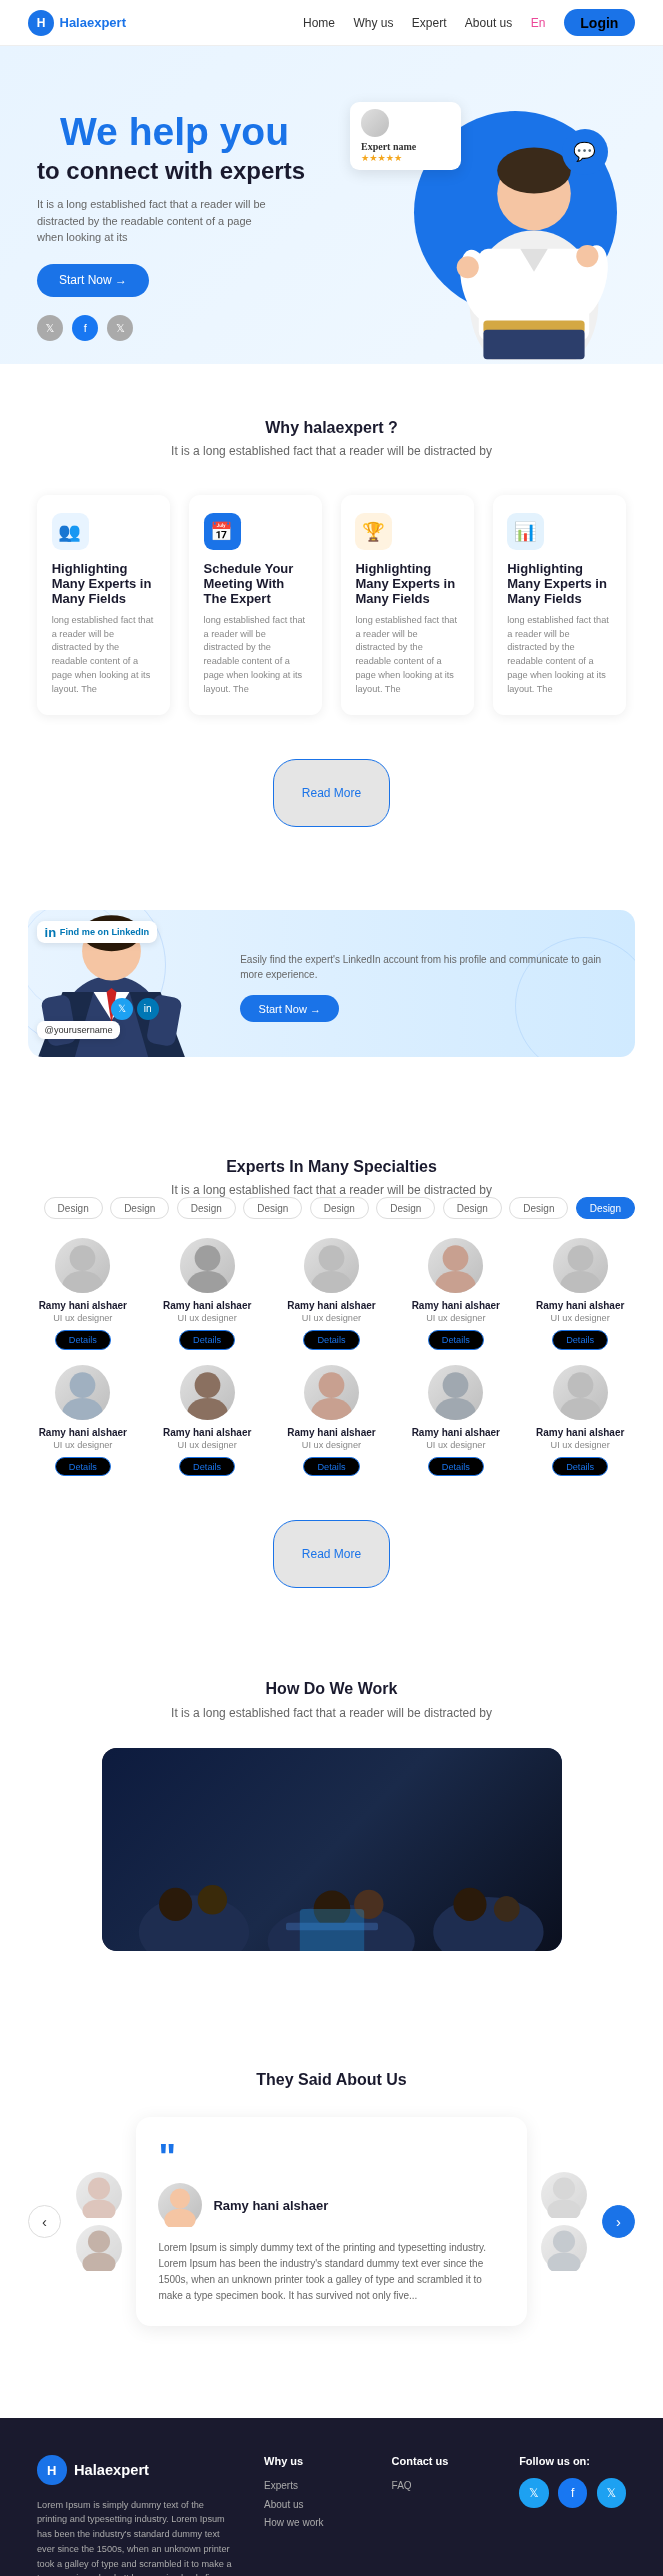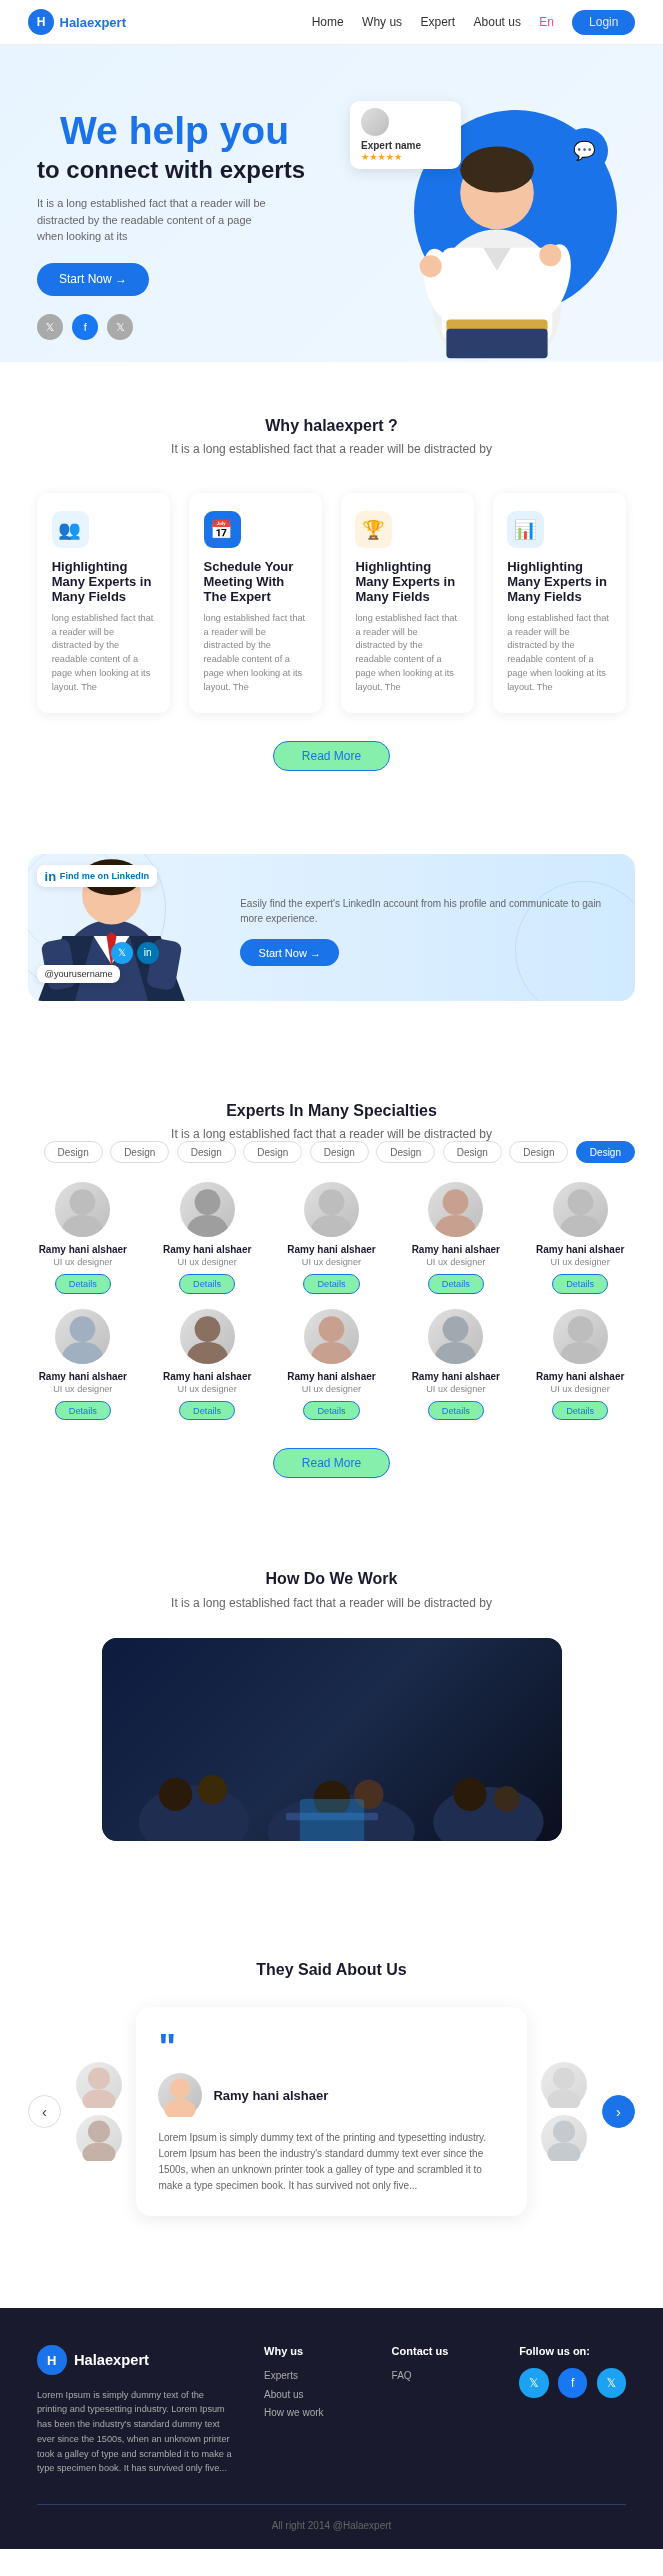--- a/index.html
+++ b/index.html
@@ -9,61 +9,61 @@
     nav {
       display: flex; align-items: center; justify-content: space-between;
       padding: 9.2px 28px; border-bottom: 0.9px solid #eee;
       position: sticky; top: 0; background: #fff; z-index: 100;
     }
     .nav-logo { display: flex; align-items: center; gap: 5.5px; font-weight: 700; font-size: 13px; color: #1a73e8; }
     .nav-logo-icon { width: 26px; height: 26px; background: #1a73e8; border-radius: 50%; display: flex; align-items: center; justify-content: center; color: #fff; font-weight: 900; font-size: 12px; }
     .nav-links { display: flex; align-items: center; gap: 18.4px; font-size: 12px; color: #333; }
     .nav-links a { text-decoration: none; color: #333; cursor: pointer; }
     .nav-lang { font-size: 12px; color: #ec4899; cursor: pointer; }
-    .nav-login { background: #1a73e8; color: #e5e5e5; border: none; border-radius: 18.4px; padding: 5.5px 16.6px; font-size: 12px; cursor: pointer; }
+    .nav-login { background: #1a73e8; color: #000000; border: none; border-radius: 18.4px; padding: 5.5px 16.6px; font-size: 14px; cursor: pointer; font-weight: bold; }
 
     
     .hero {
       background: linear-gradient(135deg, #e8f4ff 0%, #f0f8ff 100%);
       padding: 46px 37px 0 37px;
       display: flex; align-items: flex-start; justify-content: space-between;
       min-height: 258px; overflow: hidden; position: relative;
     }
     .hero-left { flex: 1; padding-top: 18.4px; }
     .hero-title { font-size: 39px; font-weight: 800; color: #1a73e8; line-height: 1.1; margin-left: 23px; }
     .hero-subtitle { font-size: 24px; font-weight: 700; color: #1a1a2e; margin-top: 3.7px; }
     .hero-desc { font-size: 11px; color: #666; margin-top: 11px; line-height: 1.5; max-width: 239px; }
     .hero-btn { margin-top: 18.4px; background: #1a73e8; color: #fff; border: none; border-radius: 23px; padding: 9.2px 22px; font-size: 12px; cursor: pointer; display: inline-flex; align-items: center; gap: 7.4px; }
     .hero-socials { margin-top: 18.4px; display: flex; gap: 9.2px; }
     .social-icon { width: 26px; height: 26px; border-radius: 50%; background: #ccc; display: flex; align-items: center; justify-content: center; font-size: 11px; color: #fff; cursor: pointer; }
     .social-tw { background: #aaa; }
     .social-fb { background: #1877f2; }
     .social-tw2 { background: #aaa; }
 
-    .hero-right { width: 276px; position: relative; display: flex; justify-content: flex-start; }
+    .hero-right { width: 276px; position: relative; display: flex; justify-content: flex-end; font-family: Liberation Serif, serif; }
     .hero-circle { width: 203px; height: 203px; background: #1a73e8; border-radius: 50%; position: absolute; top: 18.4px; right: 9.2px; }
     .hero-card { background: #fff; border-radius: 9.2px; padding: 7.4px 11px; box-shadow: 0 3.7px 14px rgba(0,0,0,0.1); position: absolute; top: 9.2px; left: 0; z-index: 3; min-width: 111px; }
     .hero-card-name { font-size: 10px; font-weight: 700; color: #333; }
     .hero-stars { color: #f4a61d; font-size: 9.2px; }
     .hero-bubble { background: #1a73e8; border-radius: 50%; width: 46px; height: 46px; display: flex; align-items: center; justify-content: center; color: #fff; font-size: 18.4px; position: absolute; top: 37px; right: 18.4px; z-index: 4; }
 
     
     .why-section { padding: 55px 37px 37px; text-align: center; }
     .section-title { font-size: 16px; font-weight: 700; color: #1a1a2e; }
     .section-subtitle { font-size: 12px; color: #666; margin-top: 7.4px; }
     .why-cards { display: grid; grid-template-columns: repeat(4, 1fr); gap: 18.4px; margin-top: 37px; }
     .why-card { background: #fff; border-radius: 11px; padding: 18.4px 14.7px; box-shadow: 0 1.8px 11px rgba(0,0,0,0.07); text-align: left; }
     .why-card-icon { width: 37px; height: 37px; border-radius: 9.2px; margin-bottom: 11px; display: flex; align-items: center; justify-content: center; font-size: 18.4px; }
     .why-card-icon.blue { background: #e8f4ff; color: #1a73e8; }
     .why-card-icon.dark { background: #1a73e8; color: #fff; }
     .why-card-icon.orange { background: #fff3e0; color: #f4a61d; }
     .why-card-icon.lblue { background: #e3f2fd; color: #42a5f5; }
     .why-card-title { font-size: 13px; font-weight: 700; color: #1a1a2e; margin-bottom: 7.4px; }
     .why-card-text { font-size: 9.2px; color: #888; line-height: 1.5; }
-    .read-more-btn { margin: 28px auto 0; display: block; background: #86efac; border: 1.4px solid #1a73e8; color: #1a73e8; border-radius: 23px; padding: 7px 28px; font-size: 12px; cursor: pointer; width: fit-content; }
+    .read-more-btn { margin: 44px auto 0; display: block; background: #e5e5e5; border: 1.4px solid #1a73e8; color: #1a73e8; border-radius: 23px; padding: 26px 28px; font-size: 12px; cursor: pointer; width: fit-content; }
 
     
     .linkedin-banner {
       margin: 46px 28px;
       background: linear-gradient(90deg, #e8f4ff 0%, #d0eaff 100%);
       border-radius: 14.7px;
       display: flex;
       align-items: center;
       overflow: hidden;
       min-height: 147px;
@@ -81,21 +81,21 @@
     
     .experts-section { padding: 55px 28px 37px; text-align: center; }
     .filter-tabs { display: flex; gap: 7.4px; justify-content: flex-end; align-items: center; margin-bottom: 18.4px; flex-wrap: wrap; }
     .filter-tab { border: 0.9px solid #ddd; border-radius: 18.4px; padding: 4.6px 13px; font-size: 10px; color: #666; cursor: pointer; background: #fff; }
     .filter-tab.active { background: #1a73e8; color: #fff; border-color: #1a73e8; }
     .experts-grid { display: grid; grid-template-columns: repeat(5, 1fr); gap: 14.7px; margin-top: 18.4px; }
     .expert-card { text-align: center; }
     .expert-avatar { width: 55px; height: 55px; border-radius: 50%; background: linear-gradient(135deg, #e0e0e0, #bdbdbd); margin: 0 auto 7.4px; overflow: hidden; }
     .expert-name { font-size: 10px; font-weight: 700; color: #1a1a2e; }
     .expert-role { font-size: 9.2px; color: #888; margin-top: 1.8px; }
-    .expert-btn { margin-top: 7.4px; border: 0.9px solid #1a73e8; color: #1a73e8; background: #86efac; border-radius: 18.4px; padding: 3.7px 13px; font-size: 9.2px; cursor: pointer; }
+    .expert-btn { margin-top: 7.4px; border: 0.9px solid #1a73e8; color: #1a73e8; background: #000000; border-radius: 18.4px; padding: 3.7px 13px; font-size: 9.2px; cursor: pointer; }
 
     
     .how-section { padding: 55px 28px 37px; text-align: center; }
     .how-video { margin: 28px auto; width: 100%; max-width: 460px; height: 203px; background: linear-gradient(135deg, #1a1a2e, #2c3e6b); border-radius: 14.7px; display: flex; align-items: center; justify-content: center; position: relative; overflow: hidden; }
     .play-btn { width: 52px; height: 52px; background: #fff; border-radius: 50%; display: flex; align-items: center; justify-content: center; cursor: pointer; box-shadow: 0 3.7px 18.4px rgba(0,0,0,0.3); }
     .play-btn::after { content: ''; border-left: 16.6px solid #1a73e8; border-top: 10px solid transparent; border-bottom: 10px solid transparent; margin-left: 3.7px; }
 
     
     .testimonials-section { padding: 55px 28px 37px; text-align: center; }
     .testimonial-container { display: flex; align-items: center; gap: 14.7px; margin-top: 28px; }

